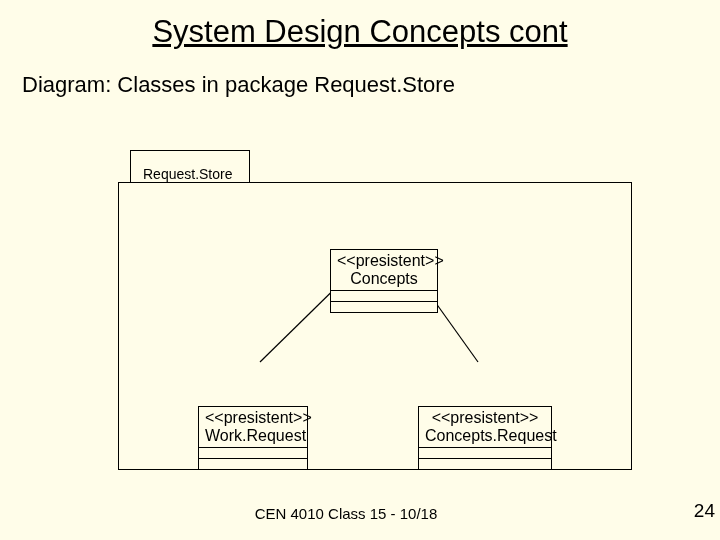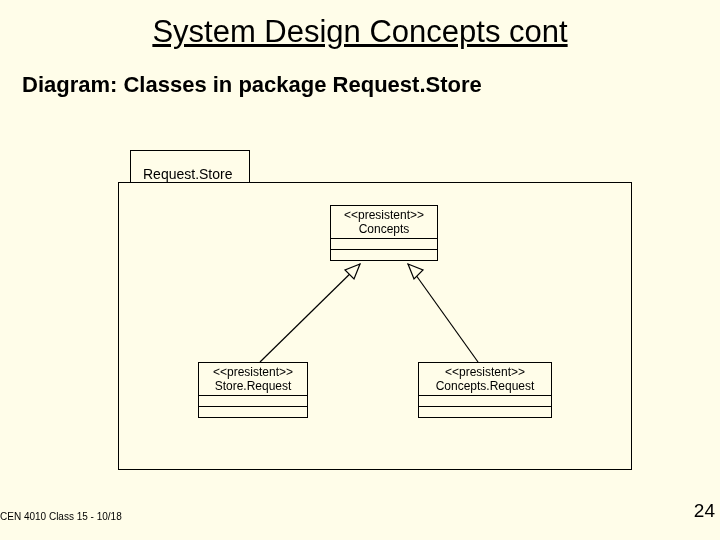--- a/index.html
+++ b/index.html
@@ -25,21 +25,20 @@
     width: 720px;
     text-align: center;
     font-size: 31px;
     text-decoration: underline;
   }
   .subtitle {
     position: absolute;
     top: 72px;
     left: 22px;
     font-size: 22px;
-    font-weight: bold;
   }
 
   
   .pkg-tab {
     position: absolute;
     left: 130px;
     top: 150px;
     width: 120px;
     height: 32px;
     border: 1.5px solid #000;
@@ -61,43 +60,45 @@
     border: 1.5px solid #000;
     background: #fffde9;
     z-index: 2;
   }
 
   
   .classbox {
     position: absolute;
     border: 1.5px solid #000;
     background: #fffde9;
-    font-size: 12px;
+    font-size: 16px;
     z-index: 5;
     box-sizing: border-box;
+    margin-top: 44px;
   }
   .cb-head {
     text-align: center;
     padding: 2px 6px 2px 6px;
   }
   .cb-sep1, .cb-sep2 {
     border-top: 1.5px solid #000;
     height: 10px;
   }
 
   #cls-request { left: 330px; top: 205px; width: 108px; }
   #cls-work    { left: 198px; top: 362px; width: 110px; }
   #cls-complete{ left: 418px; top: 362px; width: 134px; }
 
   .footer-center {
     position: absolute;
     bottom: 18px;
     left: 0;
     width: 692px;
-    font-size: 10px;
+    text-align: center;
+    font-size: 15px;
   }
   .footer-right {
     position: absolute;
     bottom: 18px;
     right: 26px;
     font-size: 19px;
   }
 
   svg.connectors {
     position: absolute;
@@ -134,21 +135,21 @@
       <div>&lt;&lt;presistent&gt;&gt;</div>
       <div>Concepts</div>
     </div>
     <div class="cb-sep1"></div>
     <div class="cb-sep2"></div>
   </div>
 
   <div id="cls-work" class="classbox">
     <div class="cb-head">
       <div>&lt;&lt;presistent&gt;&gt;</div>
-      <div>Store.Request</div>
+      <div>Work.Request</div>
     </div>
     <div class="cb-sep1"></div>
     <div class="cb-sep2"></div>
   </div>
 
   <div id="cls-complete" class="classbox">
     <div class="cb-head">
       <div>&lt;&lt;presistent&gt;&gt;</div>
       <div>Concepts.Request</div>
     </div>

